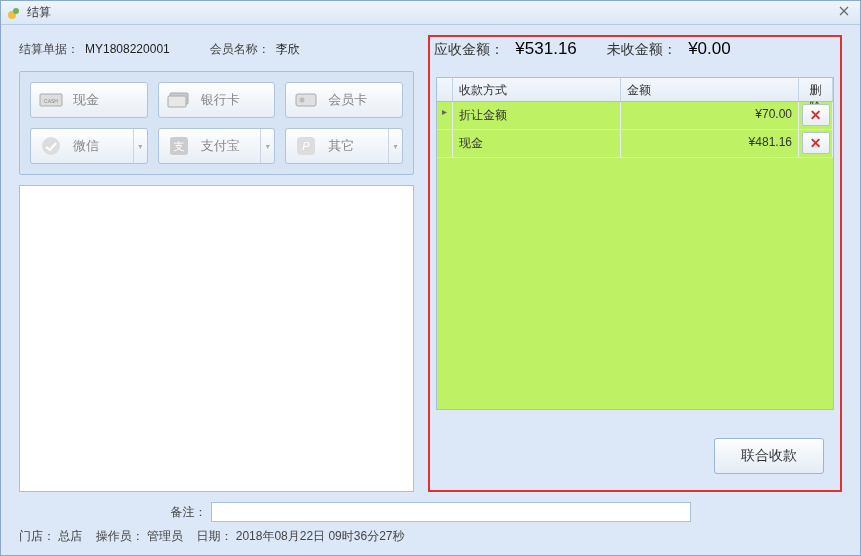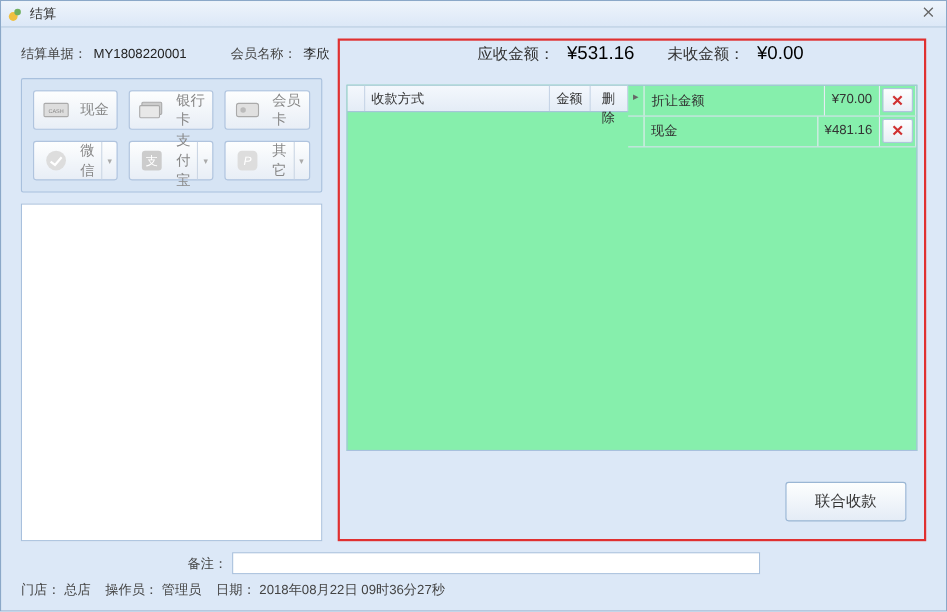--- a/index.html
+++ b/index.html
@@ -132,23 +132,23 @@
       padding: 6px;
       display: flex;
       flex-direction: column;
       margin-top: -36px;
       padding-top: 40px;
       position: relative;
     }
     .grid {
       flex: 1;
       border: 1px solid #a8c0dd;
-      background: #86efac;
-      display: flex;
-      flex-direction: row;
+      background: #bef264;
+      display: flex;
+      flex-direction: column;
     }
     .grid-header {
       display: flex;
       background: linear-gradient(#f4f8fd, #e4ecf6);
       border-bottom: 1px solid #a8c0dd;
       height: 24px;
     }
     .grid-header .gh {
       border-right: 1px solid #c6d4e6;
       padding: 4px 6px;

